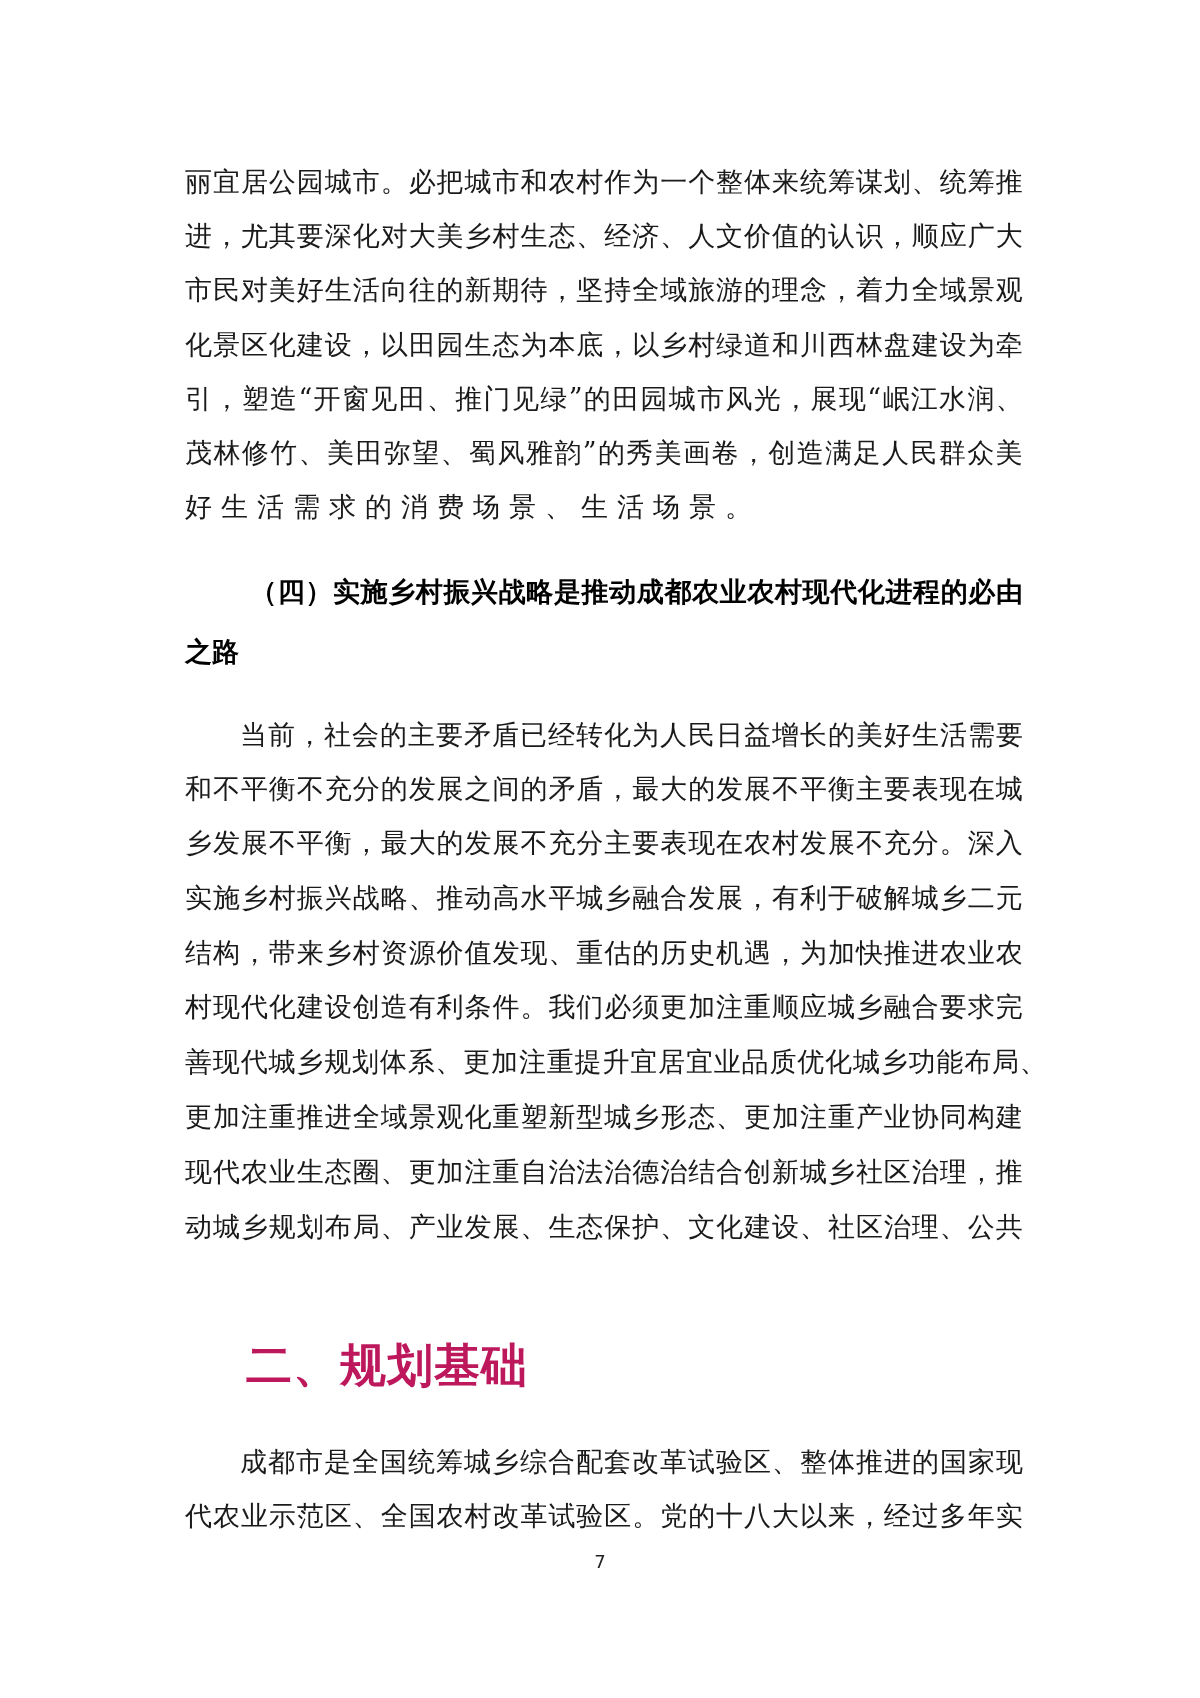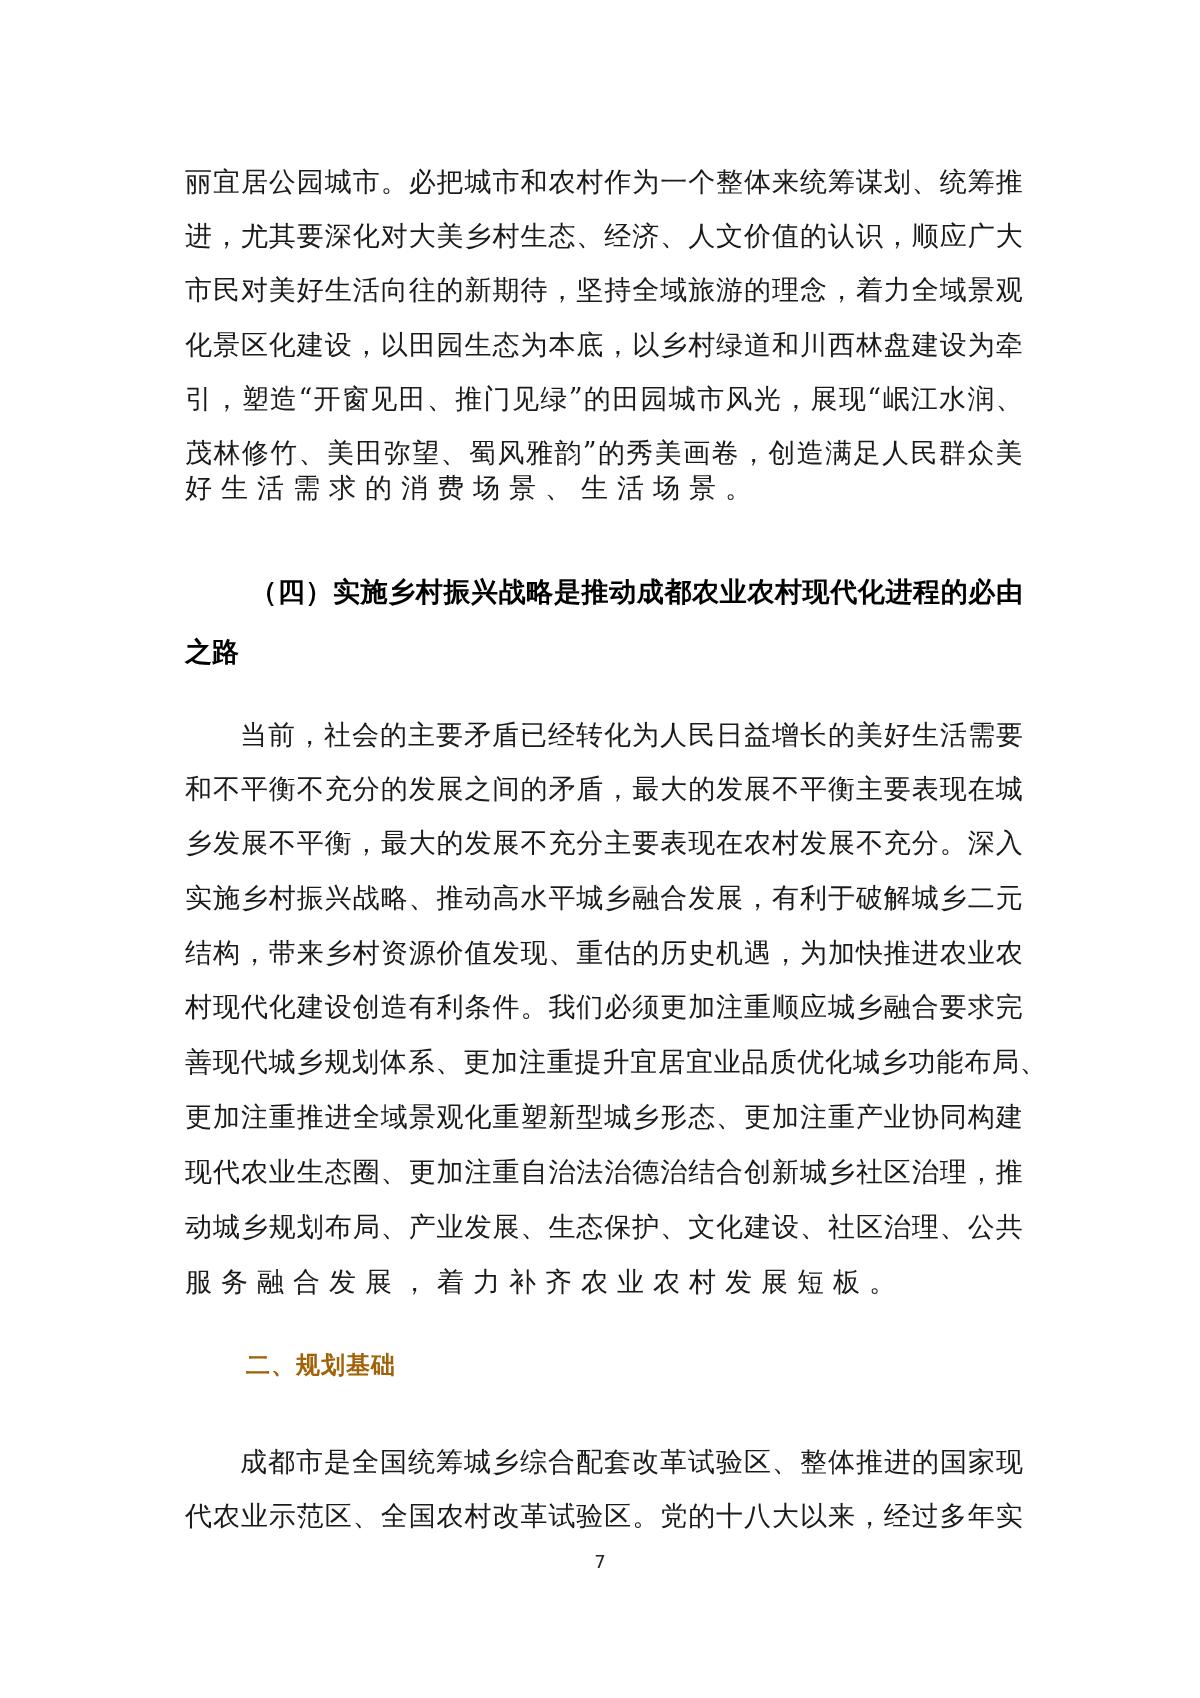--- a/index.html
+++ b/index.html
@@ -11,22 +11,22 @@
           transform: translateY(-20px); letter-spacing: 0; }
   .line.indent { left: 240px; width: 783px; }
   .line.last { text-align-last: left; letter-spacing: 9px; }
   .line.overhang { width: 862px; }
   .subheading { position: absolute; font-family: "DejaVu Sans", "Liberation Sans", sans-serif;
                 font-weight: bold; font-size: 27px; height: 40px; line-height: 40px;
                 white-space: nowrap; transform: translateY(-20px); color: #000; text-align: right; }
   .subheading.first { left: 250px; width: 773px; text-align: justify; text-align-last: justify; }
   .subheading.cont { left: 185px; }
   .section-heading { position: absolute; left: 246px; font-family: "DejaVu Sans", "Liberation Sans", sans-serif;
-                     font-weight: bold; font-size: 24px; height: 48px; line-height: 48px;
-                     transform: translateY(-24px); color: #a16207; letter-spacing: 1px; text-align: right; }
+                     font-weight: bold; font-size: 46px; height: 48px; line-height: 48px;
+                     transform: translateY(-24px); color: #be185d; letter-spacing: 1px; text-align: right; }
   .page-number { position: absolute; left: 0; width: 1200px; text-align: center; font-size: 18px;
                  font-family: "DejaVu Sans", "Liberation Sans", sans-serif; transform: translateY(-12px);
                  line-height: 24px; color: #222; }
 </style>
 </head>
 <body>
 
 <div class="page">
 
   <div class="line" style="top: 182px; display: flex; justify-content: space-between;">
@@ -215,21 +215,21 @@
       <span>创</span>
       <span>造</span>
       <span>满</span>
       <span>足</span>
       <span>人</span>
       <span>民</span>
       <span>群</span>
       <span>众</span>
       <span>美</span>
     </div>
-  <div class="line last" style="top:488px">好生活需求的消费场景、生活场景。</div>
+  <div class="line last" style="top:507px">好生活需求的消费场景、生活场景。</div>
 
   <div class="subheading first" style="top: 592px; display: flex; justify-content: space-between;">
       <span>（</span>
       <span>四</span>
       <span>）</span>
       <span>实</span>
       <span>施</span>
       <span>乡</span>
       <span>村</span>
       <span>振</span>
@@ -568,21 +568,20 @@
       <span>设</span>
       <span>、</span>
       <span>社</span>
       <span>区</span>
       <span>治</span>
       <span>理</span>
       <span>、</span>
       <span>公</span>
       <span>共</span>
     </div>
-  <div class="line last" style="top:1282px">服务融合发展，着力补齐农业农村发展短板。</div>
 
   <div class="section-heading" style="top:1365px">二、规划基础</div>
 
   <div class="line indent" style="top: 1462px; display: flex; justify-content: space-between;">
       <span>成</span>
       <span>都</span>
       <span>市</span>
       <span>是</span>
       <span>全</span>
       <span>国</span>

